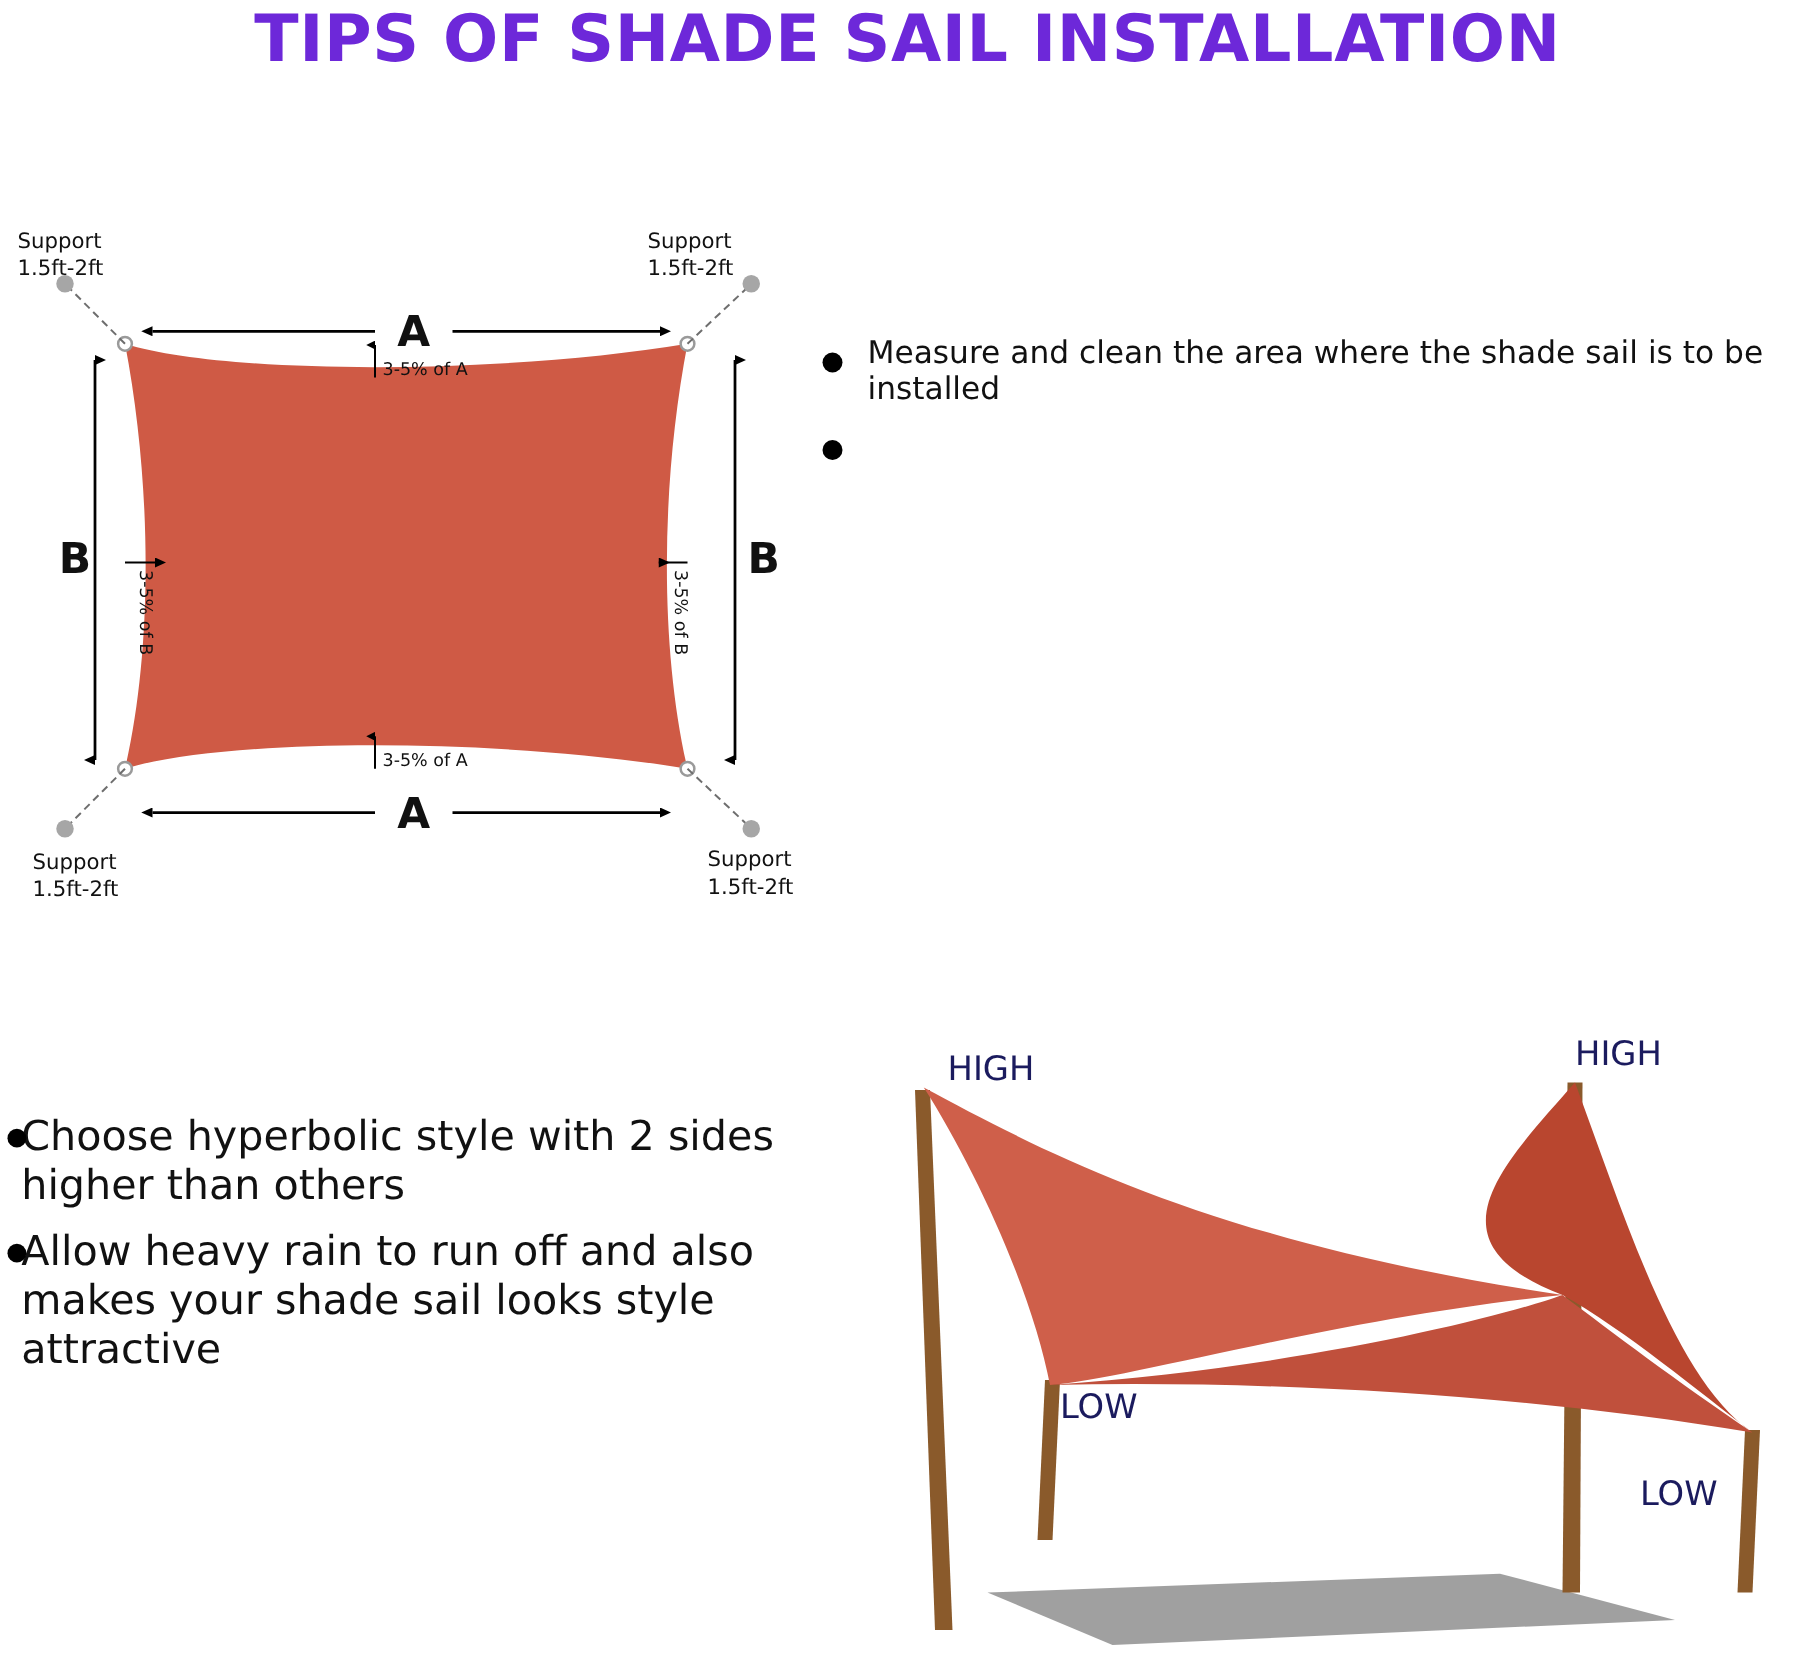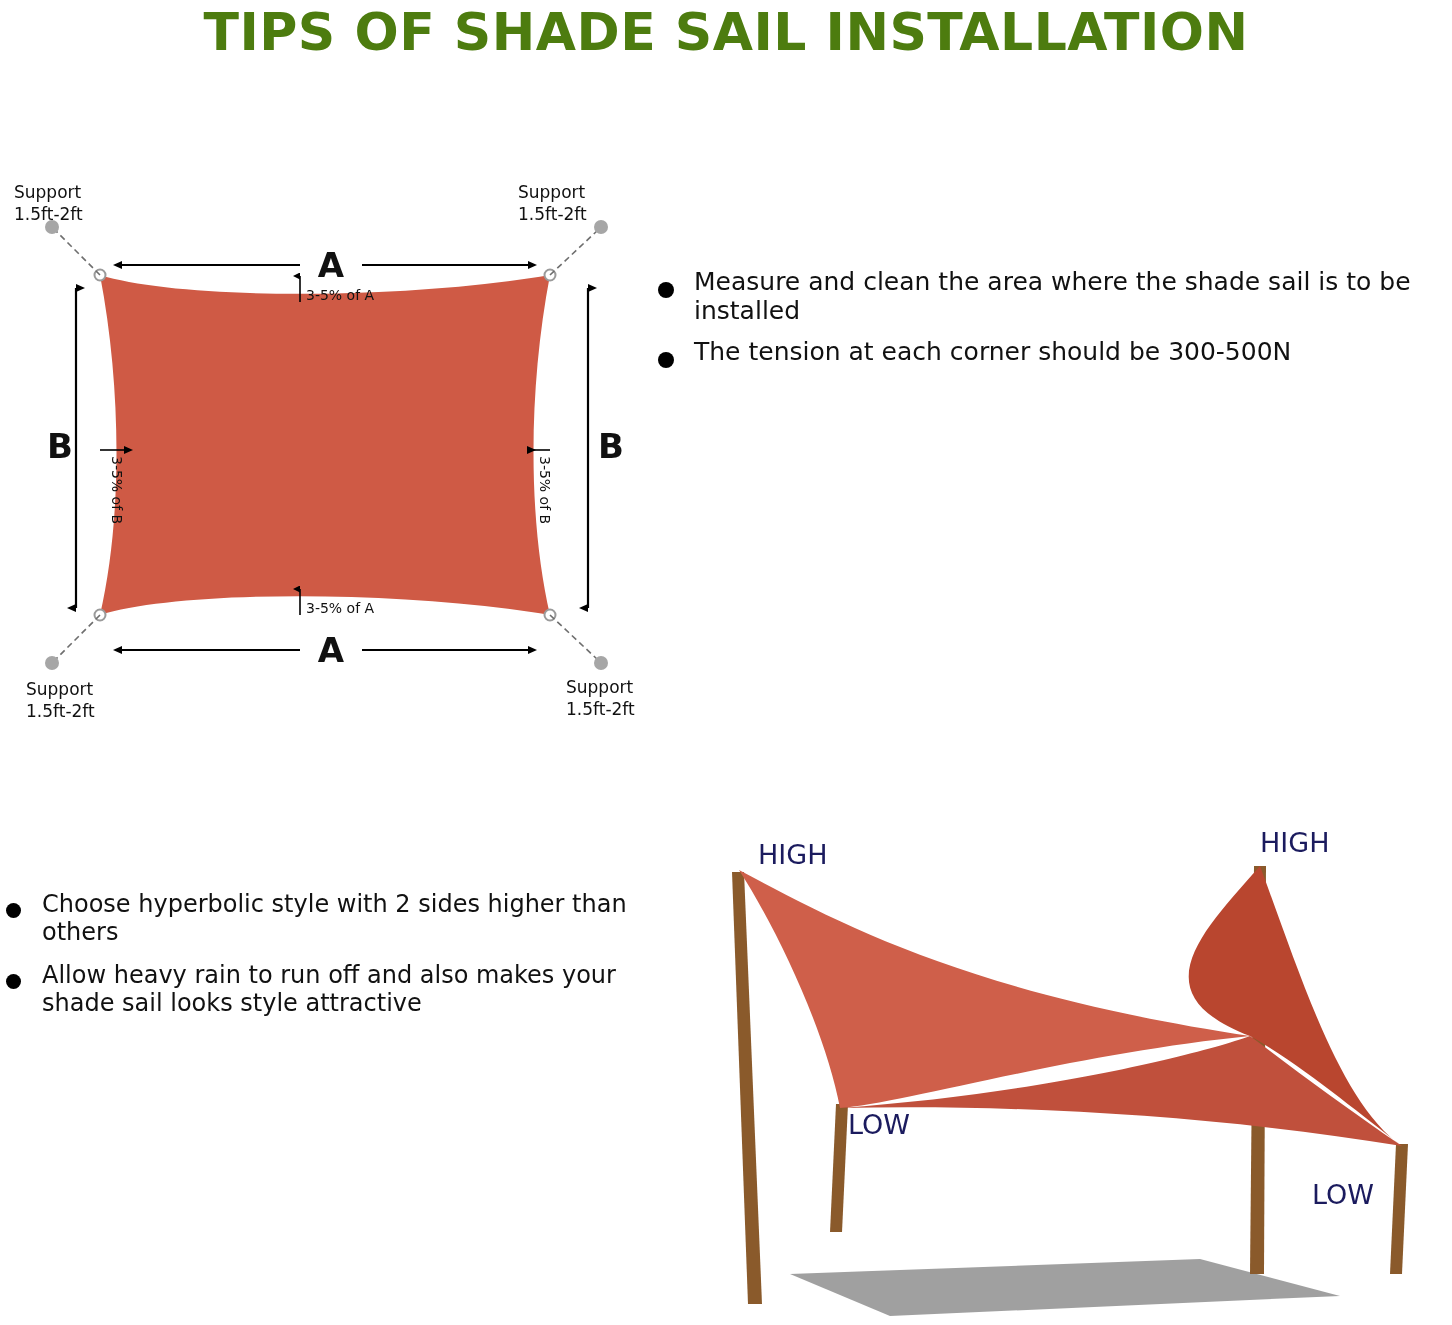--- a/index.html
+++ b/index.html
@@ -20,21 +20,21 @@
   .title {
     position: absolute;
     top: 2px;
     left: 0;
     width: 1452px;
     text-align: center;
     font-family: "DejaVu Sans", sans-serif;
     font-weight: bold;
     font-size: 52px;
     letter-spacing: 0.5px;
-    color: #4d7c0f;
+    color: #6d28d9;
   }
 
   
   .diagram-top {
     position: absolute;
     left: 0px;
     top: 160px;
     width: 660px;
     height: 580px;
   }
@@ -69,23 +69,23 @@
   ul.bl li .dot {
     position: absolute;
     left: 10px;
     top: 14px;
     width: 16px;
     height: 16px;
     background: #000;
     border-radius: 50%;
   }
   .bullets-bottom ul.bl li {
-    font-size: 24px;
+    font-size: 33px;
     line-height: 1.18;
-    padding-left: 42px;
+    padding-left: 17px;
     margin-bottom: 14px;
   }
   .bullets-bottom ul.bl li .dot {
     left: 6px;
     top: 13px;
     width: 15px;
     height: 15px;
   }
 
   
@@ -207,21 +207,20 @@
 </div>
 
 <div class="bullets-top">
   <ul class="bl">
     <li>
       <span class="dot"></span>
       <span>Measure and clean the area where the shade sail is to be installed</span>
     </li>
     <li>
       <span class="dot"></span>
-      <span>The tension at each corner should be 300-500N</span>
     </li>
   </ul>
 </div>
 
 <div class="bullets-bottom">
   <ul class="bl">
     <li>
       <span class="dot"></span>
       <span>Choose hyperbolic style with 2 sides higher than others</span>
     </li>

